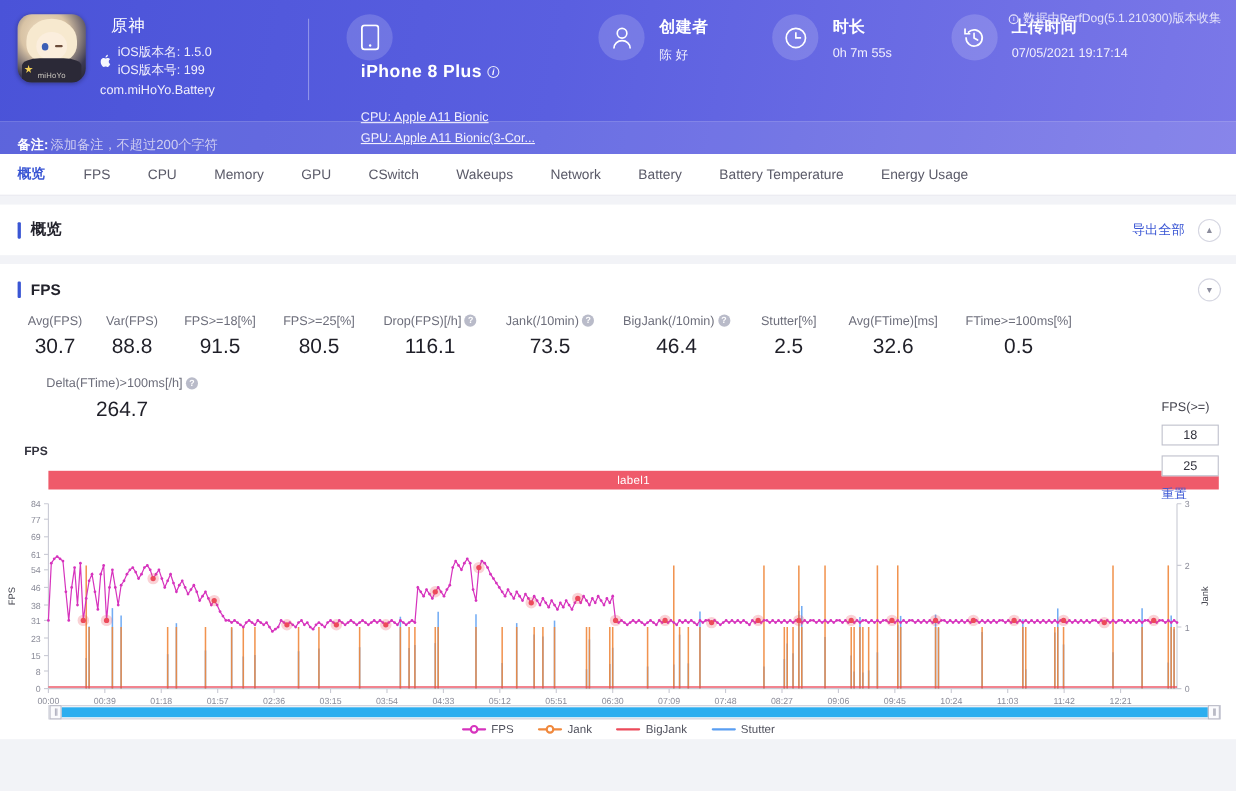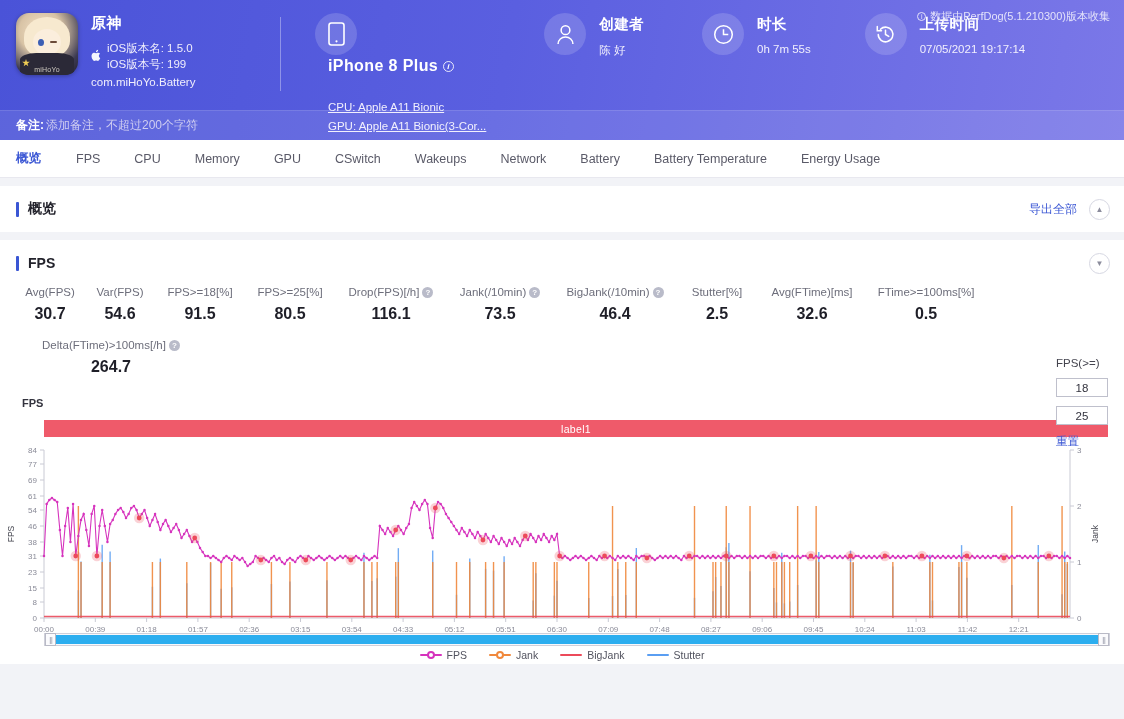--- a/index.html
+++ b/index.html
@@ -31,21 +31,21 @@
   .app-icon .hair { position:absolute; left:8px; top:4px; width:46px; height:40px; background:#f7e9cf; border-radius:50% 50% 40% 40%; }
   .app-icon .face { position:absolute; left:17px; top:16px; width:28px; height:26px; background:#fbeedd; border-radius:50%; }
   .app-icon .eye  { position:absolute; left:22px; top:26px; width:6px; height:7px; background:#3c5fb5; border-radius:50%; }
   .app-icon .eye2 { position:absolute; left:34px; top:28px; width:7px; height:2px; background:#6b4b3a; border-radius:2px; }
   .app-icon .body { position:absolute; left:4px; bottom:0; width:54px; height:22px; background:#2b2937; border-radius:30% 30% 0 0; }
   .app-icon .star { position:absolute; left:6px; bottom:8px; width:8px; height:8px; background:#f2cf55;
                     clip-path: polygon(50% 0%,61% 35%,98% 35%,68% 57%,79% 91%,50% 70%,21% 91%,32% 57%,2% 35%,39% 35%); }
   .app-icon .brand { position:absolute; left:0; right:0; bottom:2px; text-align:center; font-size:7px; color:#cfcbc2; letter-spacing:.2px; }
 
   .app-text { margin-left: 13px; padding-top: 1px; }
-  .app-name { font-size: 15px; font-weight: bold; letter-spacing: .5px; }
+  .app-name { font-size: 15px; font-weight: normal; letter-spacing: .5px; margin-left: 10px; }
   .os-rows { display: flex; align-items: center; margin-top: 7px; }
   .apple-logo { width: 11px; font-size: 12px; line-height: 1; opacity: .95; margin-right: 5px; align-self: center; }
   .os-lines { font-size: 11.5px; line-height: 16px; color: #f0eefc; }
   .pkg { font-size: 11.5px; margin-top: 4px; color: #f0eefc; }
 
   .vsep { width: 1px; height: 74px; background: rgba(255,255,255,.35); margin: 4px 0 0 8px; }
 
   .hgroup { display: flex; align-items: flex-start; }
   .circ {
     width: 42px; height: 42px; border-radius: 50%;
@@ -73,21 +73,21 @@
     font-size: 11px; color: #e4e2fa;
   }
   .perfdog-note .dot {
     display: inline-block; width: 9px; height: 9px; border: 1px solid #e4e2fa; border-radius: 50%;
     font-size: 7px; line-height: 8px; text-align: center; margin-right: 4px; vertical-align: 1px;
   }
 
   .remark-bar {
     position: absolute; left: 0; right: 0; bottom: 0; height: 30px;
     background: rgba(255,255,255,.10);
-    display: flex; align-items: center; padding-left: 16px;
+    display: flex; align-items: flex-end; padding-left: 16px;
     font-size: 12px; border-top: 1px solid rgba(255,255,255,.12);
   }
   .remark-label { font-weight: bold; }
   .remark-ph { color: #cfcdf1; margin-left: 2px; }
 
   
   .tabs {
     height: 38px; background: #fff; display: flex; align-items: center;
     padding-left: 16px; border-bottom: 1px solid #e8e8ef; gap: 0;
   }
@@ -114,21 +114,21 @@
     width: 21px; height: 21px; border-radius: 50%; border: 1px solid #d6d7e2;
     display: flex; align-items: center; justify-content: center;
     font-size: 8px; color: #8b8c9c; cursor: pointer; background: #fff;
   }
 
   
   .metrics { padding: 0 0 6px 16px; }
   .metric-row { display: flex; align-items: flex-end; }
   .metric { text-align: center; }
   .metric-label { font-size: 11.5px; color: #6d6e7b; white-space: nowrap; }
-  .metric-value { font-size: 16px; font-weight: bold; color: #1f1f28; margin-top: 7px; }
+  .metric-value { font-size: 19px; font-weight: normal; color: #1f1f28; margin-top: 7px; }
   .qmark {
     display: inline-block; width: 11px; height: 11px; border-radius: 50%;
     background: #b9bbc9; color: #fff; font-size: 8px; line-height: 11px;
     text-align: center; margin-left: 3px; vertical-align: 1px; font-weight: bold; cursor: pointer;
   }
   .metric-row-2 { margin-top: 16px; }
 
   
   .chart-area { position: relative; padding: 10px 0 0 0; height: 282px; }
   .chart-topbar { display: flex; align-items: center; justify-content: space-between; padding: 0 16px 0 22px; height: 22px; }
@@ -310,21 +310,21 @@
     </div>
 
     <div class="metrics">
       <div class="metric-row" id="metrics-row-1">
           <div class="metric" style="width: 68px;">
             <div class="metric-label">Avg(FPS)</div>
             <div class="metric-value">30.7</div>
           </div>
           <div class="metric" style="width: 72px;">
             <div class="metric-label">Var(FPS)</div>
-            <div class="metric-value">54.6</div>
+            <div class="metric-value">88.8</div>
           </div>
           <div class="metric" style="width: 88px;">
             <div class="metric-label">FPS&gt;=18[%]</div>
             <div class="metric-value">91.5</div>
           </div>
           <div class="metric" style="width: 92px;">
             <div class="metric-label">FPS&gt;=25[%]</div>
             <div class="metric-value">80.5</div>
           </div>
           <div class="metric" style="width: 110px;">

